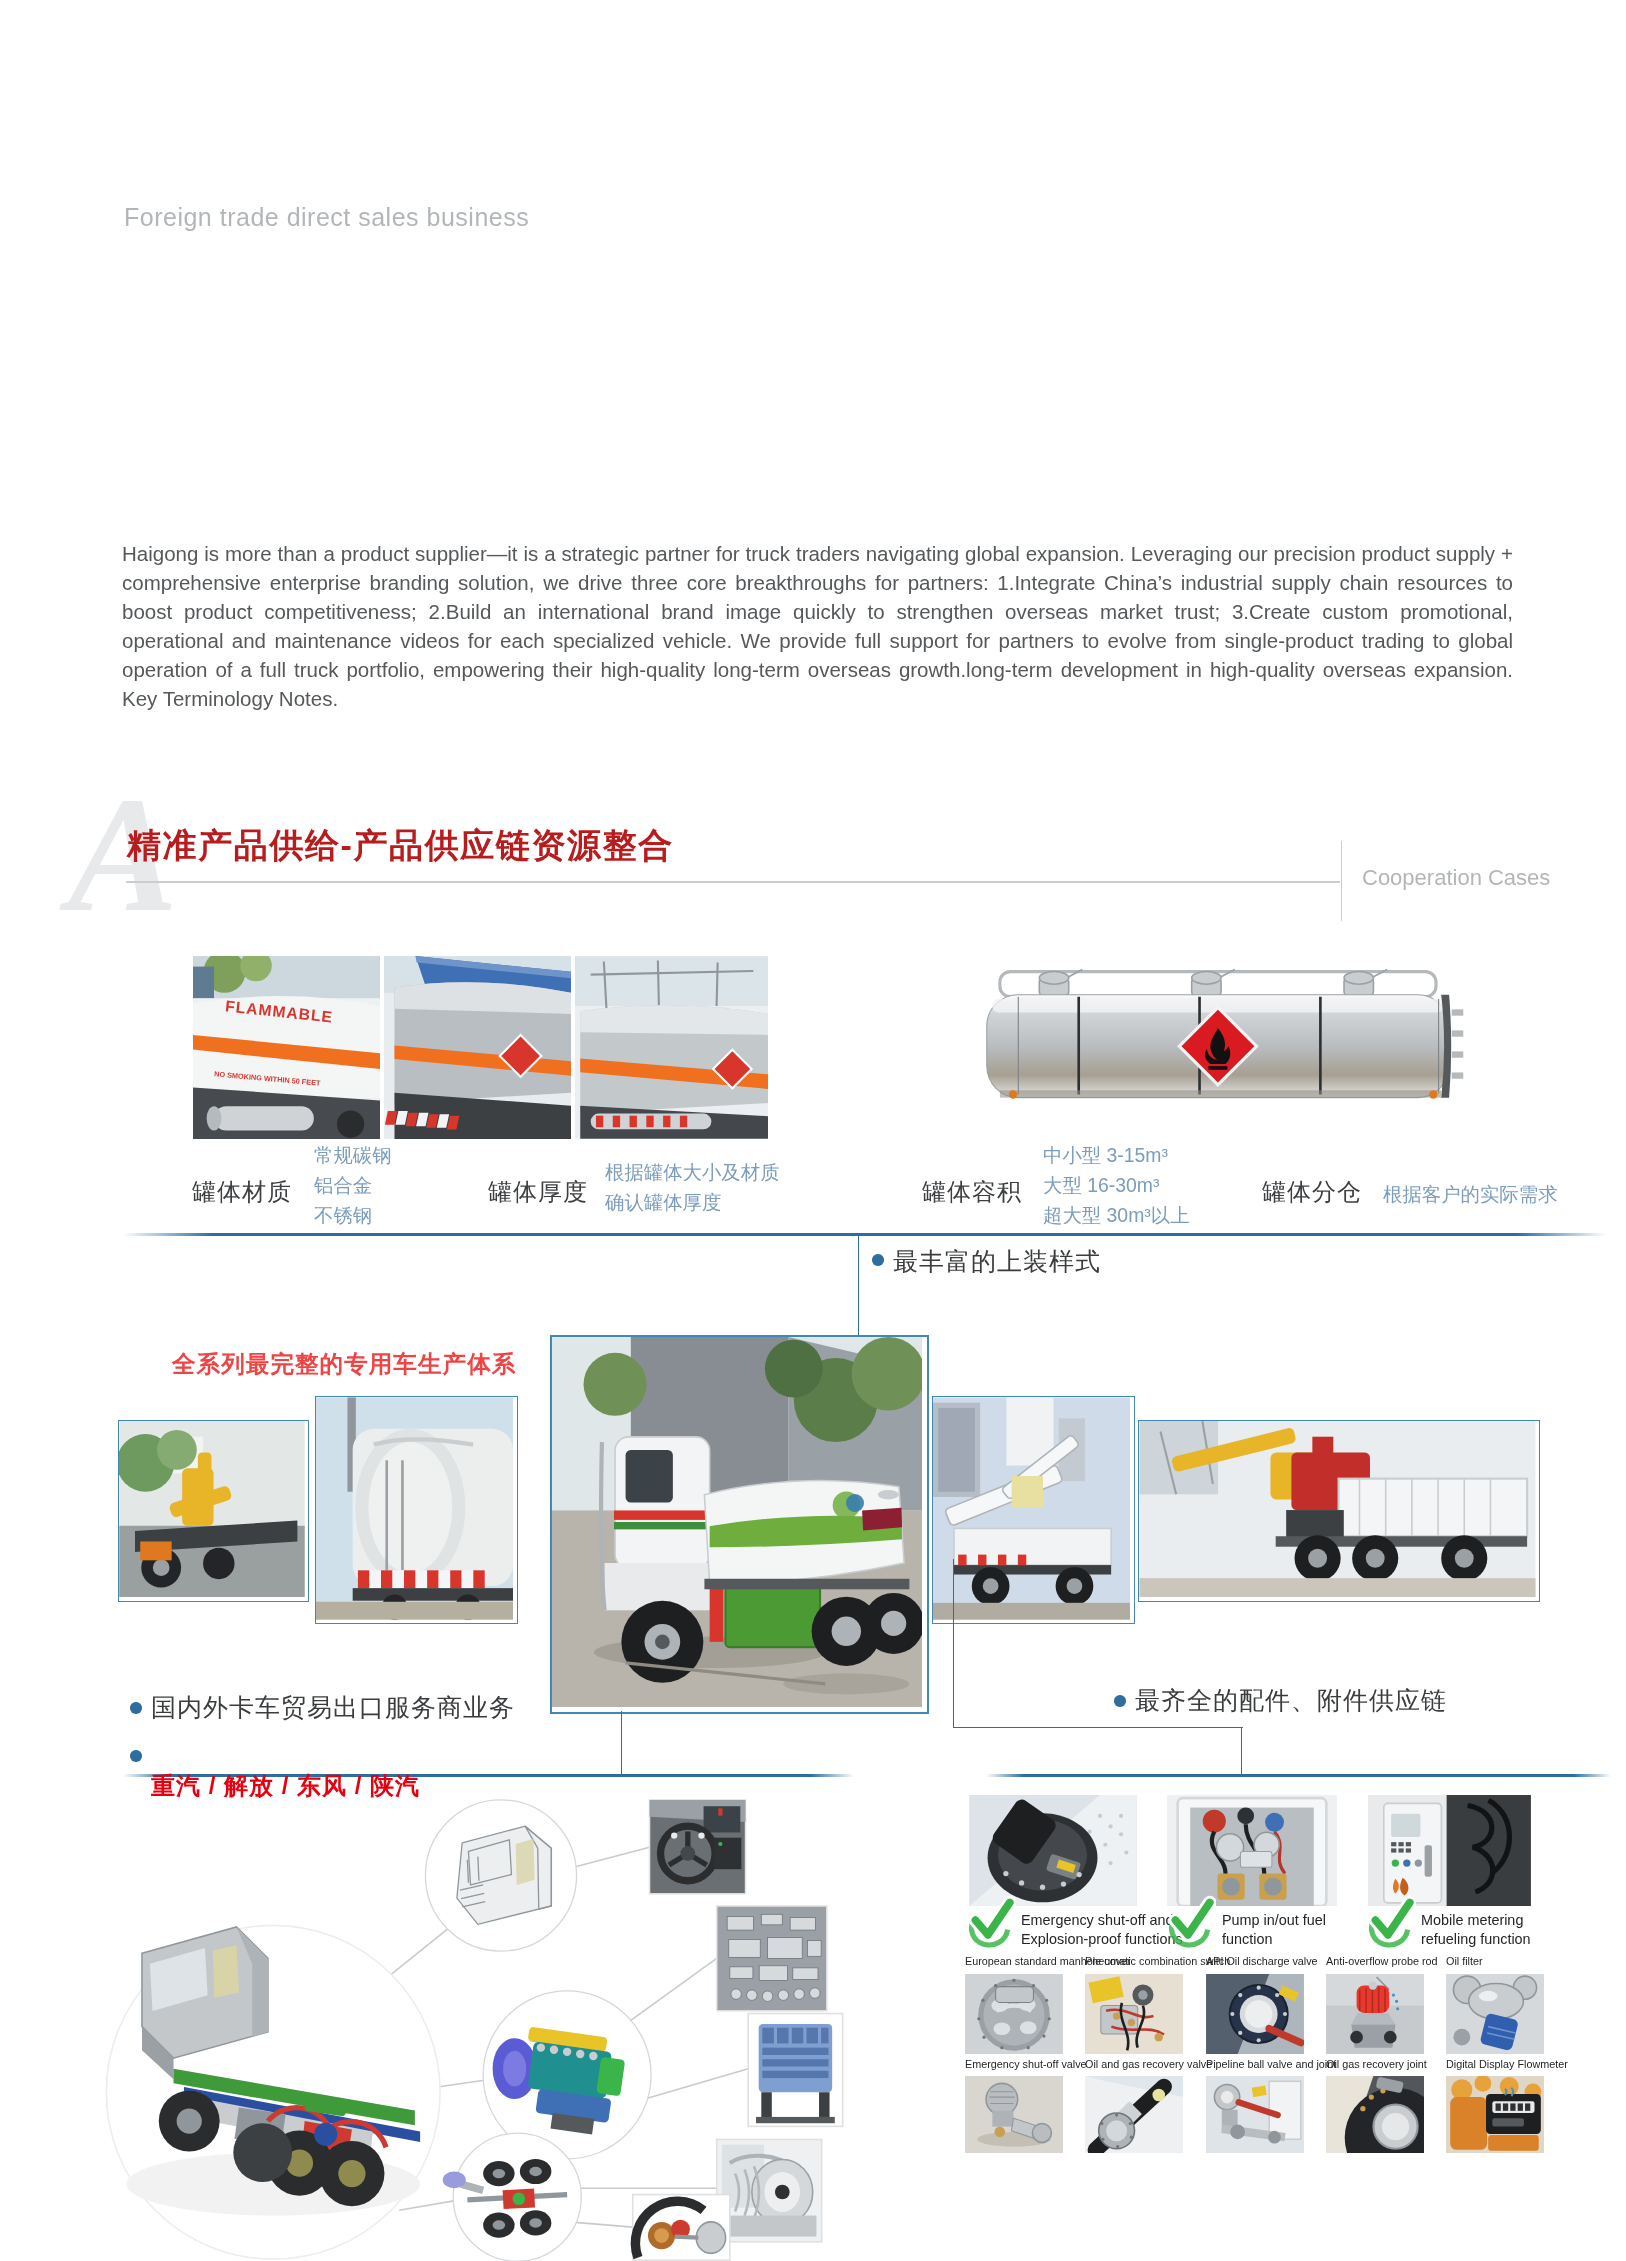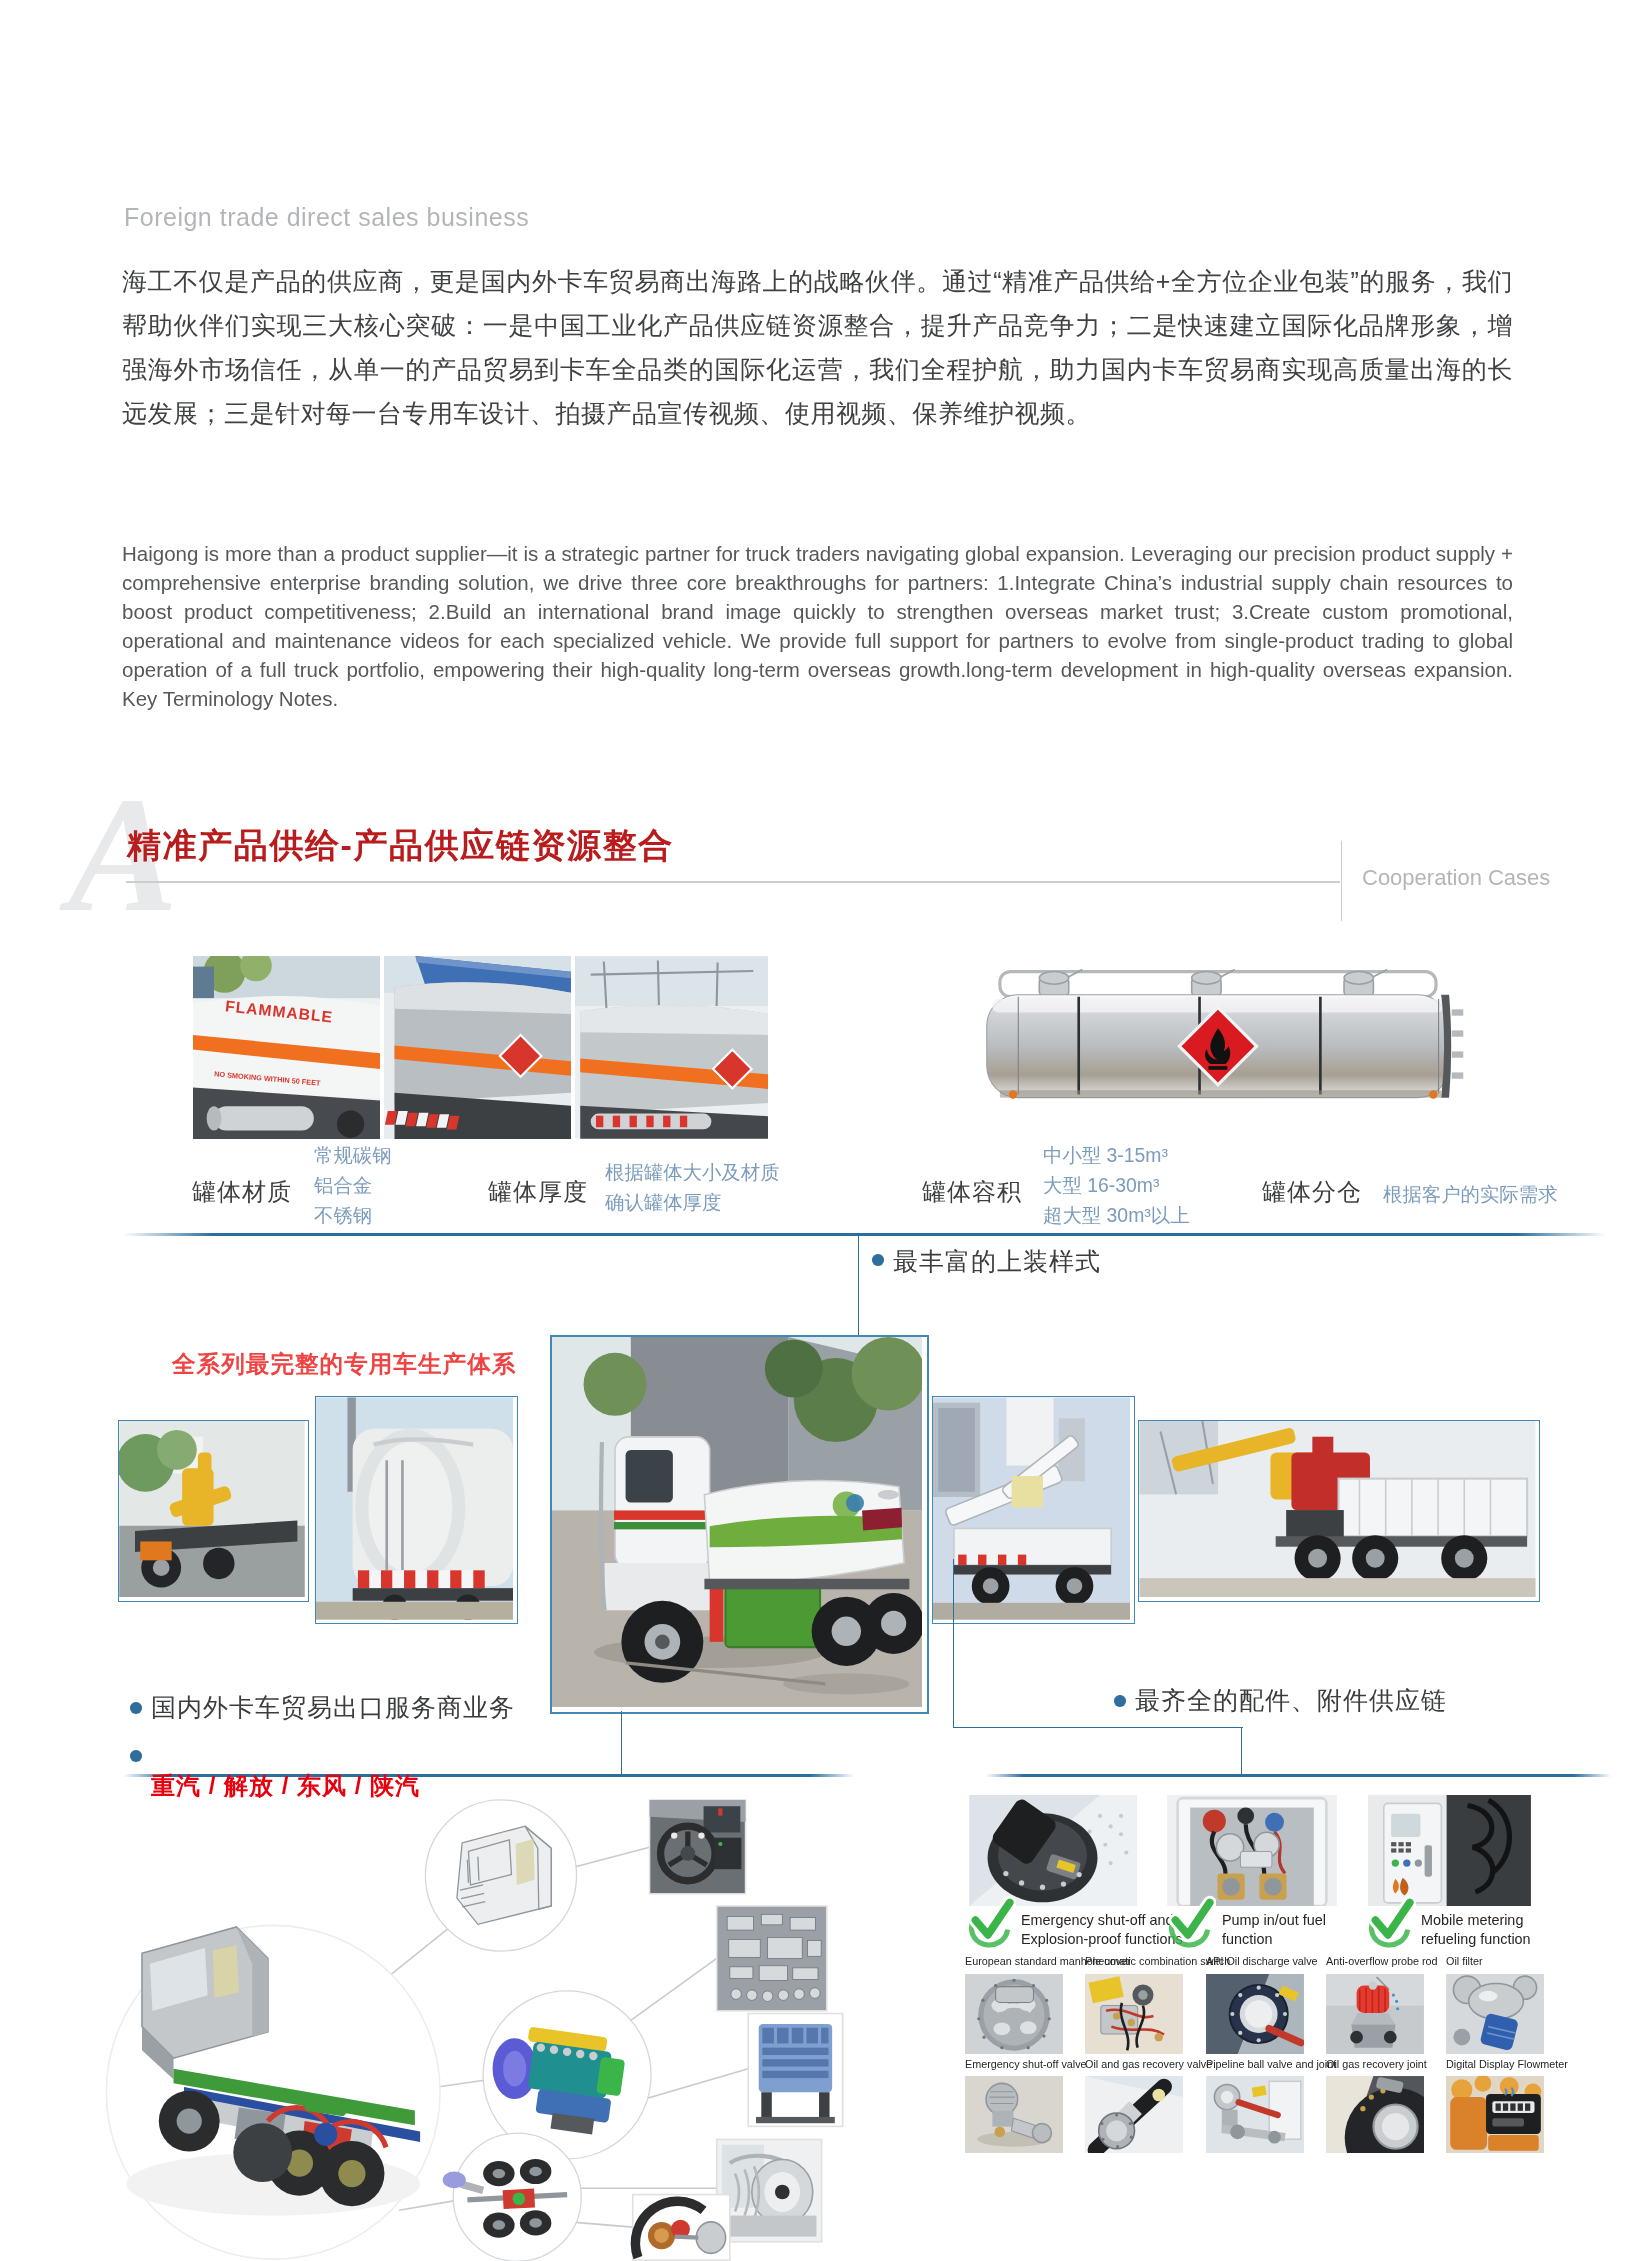--- a/index.html
+++ b/index.html
@@ -18,21 +18,20 @@
   .rule-blue{position:absolute;height:2.6px;
      background:linear-gradient(90deg,rgba(46,110,158,0),#2e6e9e 6%,#2e6e9e 94%,rgba(46,110,158,0));}
   svg{display:block;}
 </style>
 </head>
 <body>
 
 <div id="page">
 
   <div class="abs" style="left:124px;top:203px;font-size:25px;color:#b3b6b8;letter-spacing:0.5px;">Foreign trade direct sales business</div>
-  <div class="abs" style="left:122px;top:259px;width:1391px;font-size:25px;line-height:44px;color:#3f4143;text-align:justify;letter-spacing:0.5px;">海工不仅是产品的供应商，更是国内外卡车贸易商出海路上的战略伙伴。通过“精准产品供给+全方位企业包装”的服务，我们帮助伙伴们实现三大核心突破：一是中国工业化产品供应链资源整合，提升产品竞争力；二是快速建立国际化品牌形象，增强海外市场信任，从单一的产品贸易到卡车全品类的国际化运营，我们全程护航，助力国内卡车贸易商实现高质量出海的长远发展；三是针对每一台专用车设计、拍摄产品宣传视频、使用视频、保养维护视频。</div>
   <div class="abs" style="left:122px;top:539px;width:1391px;font-size:20.5px;line-height:29px;color:#55585a;text-align:justify;">Haigong is more than a product supplier—it is a strategic partner for truck traders navigating global expansion. Leveraging our precision product supply + comprehensive enterprise branding solution, we drive three core breakthroughs for partners: 1.Integrate China’s industrial supply chain resources to boost product competitiveness; 2.Build an international brand image quickly to strengthen overseas market trust; 3.Create custom promotional, operational and maintenance videos for each specialized vehicle. We provide full support for partners to evolve from single-product trading to global operation of a full truck portfolio, empowering their high-quality long-term overseas growth.long-term development in high-quality overseas expansion. Key Terminology Notes.</div>
 
   <div class="abs" style="left:68px;top:772px;font-size:165px;font-style:italic;font-weight:bold;color:#e8e9ea;font-family:'Liberation Serif',serif;line-height:1;">A</div>
   <div class="abs" style="left:127px;top:823px;font-size:34px;font-weight:bold;color:#b91c1c;letter-spacing:1.6px;">精准产品供给-产品供应链资源整合</div>
   <div class="abs" style="left:126px;top:881px;width:1214px;height:1.6px;background:#cbcdcf;"></div>
   <div class="abs" style="left:1341px;top:841px;width:1px;height:80px;background:#cbcdcf;"></div>
   <div class="abs" style="left:1362px;top:865px;font-size:22px;color:#b3b6b8;">Cooperation Cases</div>
 
   <div class="photo" style="left:193px;top:956px;width:187px;height:183px;">
     <svg width="187" height="183" viewBox="0 0 356 348">

